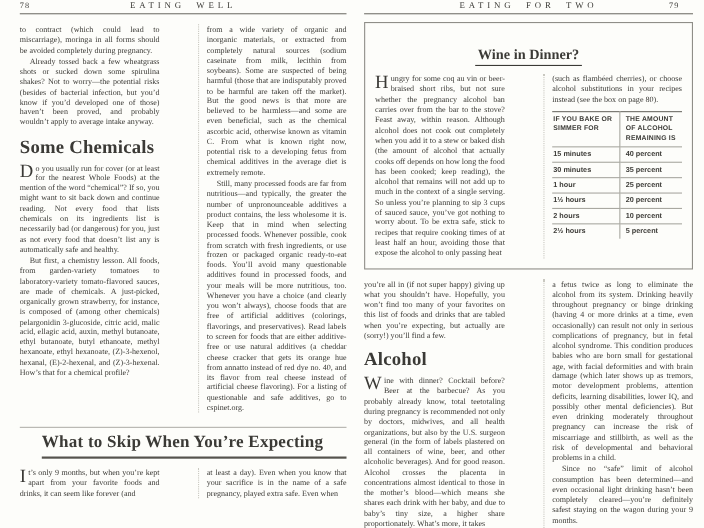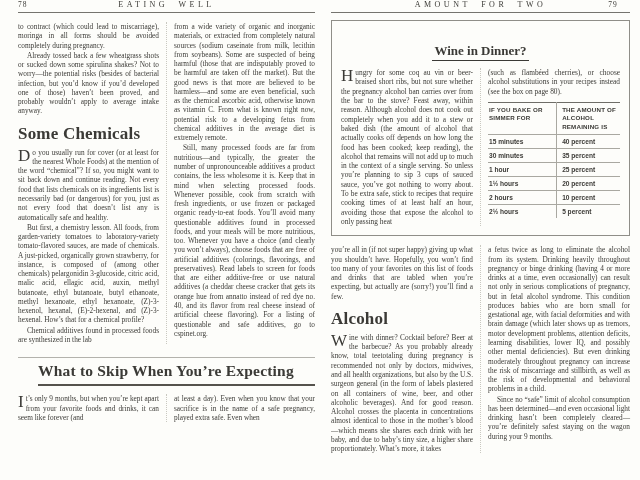--- a/index.html
+++ b/index.html
@@ -21,21 +21,21 @@
     padding-bottom:3px;
     font-size:8px;
   }
   .running-head .pn { width:34px; font-size:7.5px; letter-spacing:1px; }
   .running-head .pn.right { text-align:center; }
   .running-head .rtitle { flex:1; text-align:center; letter-spacing:3.5px; word-spacing:5px; font-size:8px; }
 
   .cols { display:flex; margin-top:9px; }
   .col  { flex:1; min-width:0; }
   .col.first  { padding-right:7px; }
-  .col.second { padding-left:7px; border-left:1px dotted #c9c8c0; }
+  .col.second { padding-left:7px; border-left:1px dotted #c9c8c0;margin-left:28px; }
 
   p.body {
     font-size:7.3px;
     line-height:1.27;
     text-align:justify;
     hyphens:auto;
   }
   p.body.indent { text-indent:9px; }
   p.body + p.body { margin-top:1px; }
 
@@ -123,21 +123,20 @@
     <span class="pn"></span>
   </div>
 
   <div class="cols">
     <div class="col first">
       <p class="body">to contract (which could lead to miscarriage), moringa in all forms should be avoided completely during pregnancy.</p>
       <p class="body indent">Already tossed back a few wheatgrass shots or sucked down some spirulina shakes? Not to worry—the potential risks (besides of bacterial infection, but you’d know if you’d developed one of those) haven’t been proved, and probably wouldn’t apply to average intake anyway.</p>
       <h3 class="sec">Some Chemicals</h3>
       <p class="body"><span class="dropcap">D</span><span>o you usually run for cover (or at least for the nearest Whole Foods) at the mention of the word “chemical”? If so, you might want to sit back down and continue reading. Not every food that lists chemicals on its ingredients list is necessarily bad (or dangerous) for you, just as not every food that doesn’t list any is automatically safe and healthy.</span></p>
       <p class="body indent">But first, a chemistry lesson. All foods, from garden-variety tomatoes to laboratory-variety tomato-flavored sauces, are made of chemicals. A just-picked, organically grown strawberry, for instance, is composed of (among other chemicals) pelargonidin 3-glucoside, citric acid, malic acid, ellagic acid, auxin, methyl butanoate, ethyl butanoate, butyl ethanoate, methyl hexanoate, ethyl hexanoate, (Z)-3-hexenol, hexanal, (E)-2-hexenal, and (Z)-3-hexenal. How’s that for a chemical profile?</p>
-      <p class="body indent">Chemical additives found in processed foods are synthesized in the lab</p>
     </div>
     <div class="col second">
       <p class="body">from a wide variety of organic and inorganic materials, or extracted from completely natural sources (sodium caseinate from milk, lecithin from soybeans). Some are suspected of being harmful (those that are indisputably proved to be harmful are taken off the market). But the good news is that more are believed to be harmless—and some are even beneficial, such as the chemical ascorbic acid, otherwise known as vitamin C. From what is known right now, potential risk to a developing fetus from chemical additives in the average diet is extremely remote.</p>
       <p class="body indent">Still, many processed foods are far from nutritious—and typically, the greater the number of unpronounceable additives a product contains, the less wholesome it is. Keep that in mind when selecting processed foods. Whenever possible, cook from scratch with fresh ingredients, or use frozen or packaged organic ready-to-eat foods. You’ll avoid many questionable additives found in processed foods, and your meals will be more nutritious, too. Whenever you have a choice (and clearly you won’t always), choose foods that are free of artificial additives (colorings, flavorings, and preservatives). Read labels to screen for foods that are either additive-free or use natural additives (a cheddar cheese cracker that gets its orange hue from annatto instead of red dye no. 40, and its flavor from real cheese instead of artificial cheese flavoring). For a listing of questionable and safe additives, go to cspinet.org.</p>
     </div>
   </div>
 
   <div class="bottom-sec">
     <h2>What to Skip When You’re Expecting</h2>
     <div class="cols">
@@ -147,21 +146,21 @@
       <div class="col second">
         <p class="body">at least a day). Even when you know that your sacrifice is in the name of a safe pregnancy, played extra safe. Even when</p>
       </div>
     </div>
   </div>
 </div>
 
 <div class="page" id="page-right">
   <div class="running-head">
     <span class="pn"></span>
-    <span class="rtitle">AMOUNT FOR TWO</span>
+    <span class="rtitle">EATING FOR TWO</span>
     <span class="pn right">79</span>
   </div>
 
   <div class="box">
     <div class="box-title"><span>Wine in Dinner?</span></div>
     <div class="cols">
       <div class="col first">
         <p class="body"><span class="dropcap">H</span><span>ungry for some coq au vin or beer-braised short ribs, but not sure whether the pregnancy alcohol ban carries over from the bar to the stove? Feast away, within reason. Although alcohol does not cook out completely when you add it to a stew or baked dish (the amount of alcohol that actually cooks off depends on how long the food has been cooked; keep reading), the alcohol that remains will not add up to much in the context of a single serving. So unless you’re planning to sip 3 cups of sauced sauce, you’ve got nothing to worry about. To be extra safe, stick to recipes that require cooking times of at least half an hour, avoiding those that expose the alcohol to only passing heat</span></p>
       </div>
       <div class="col second">

